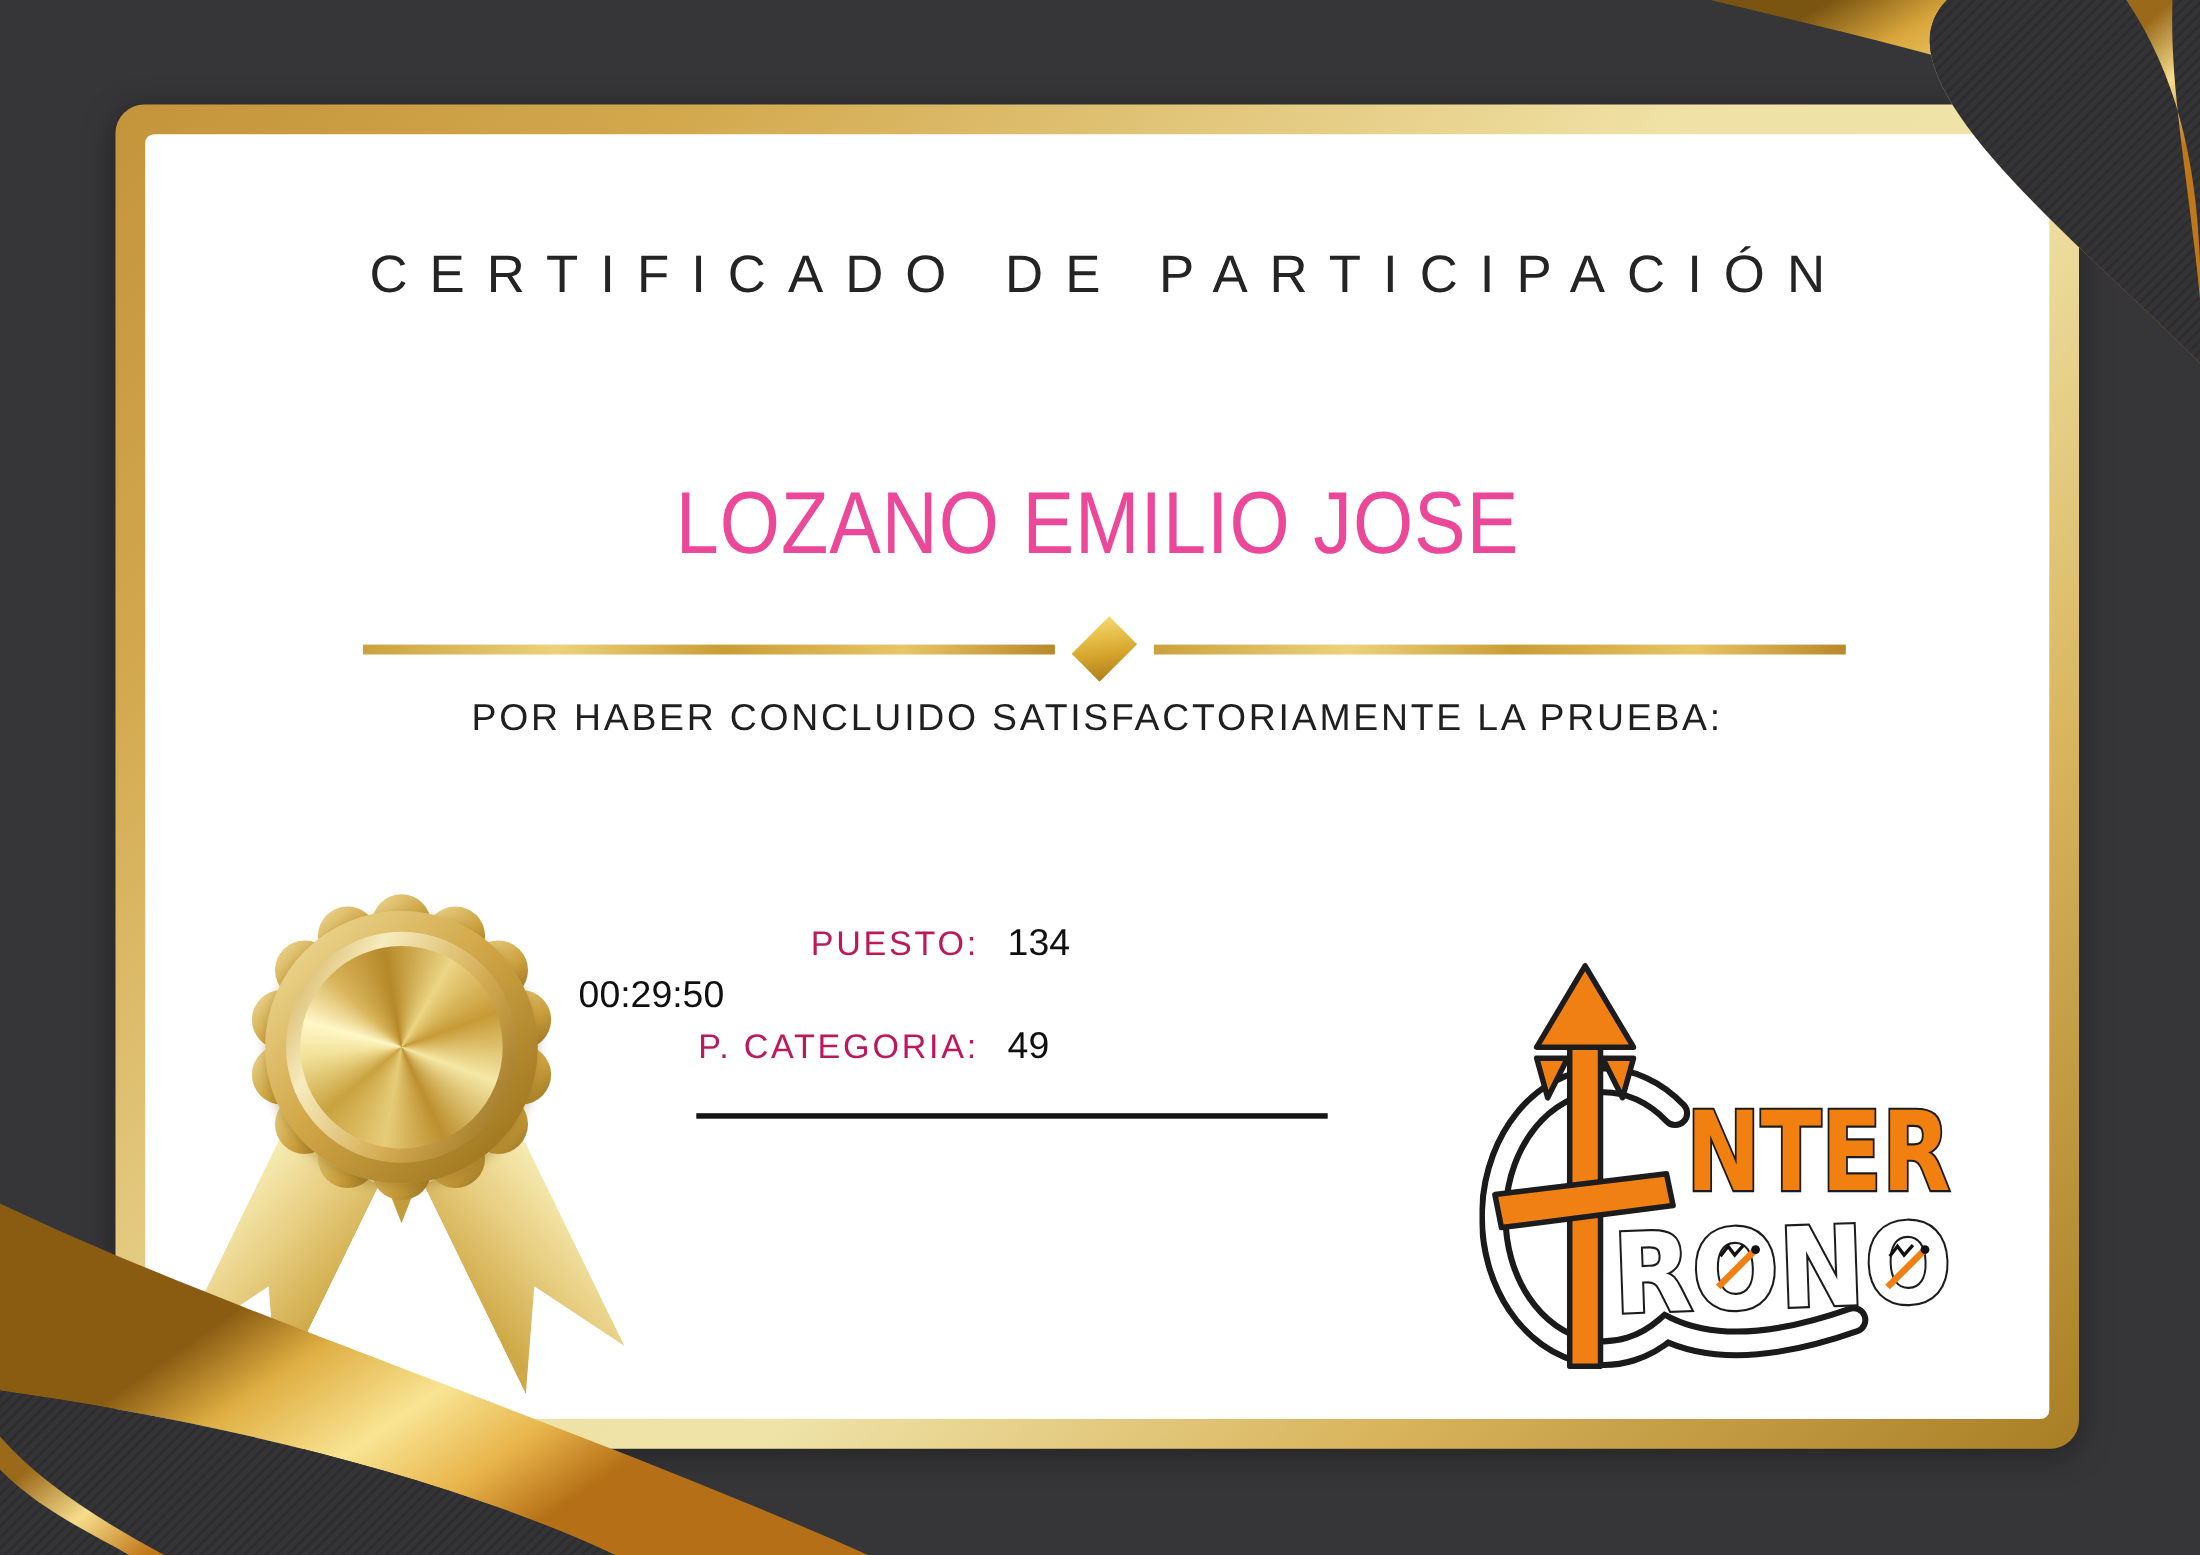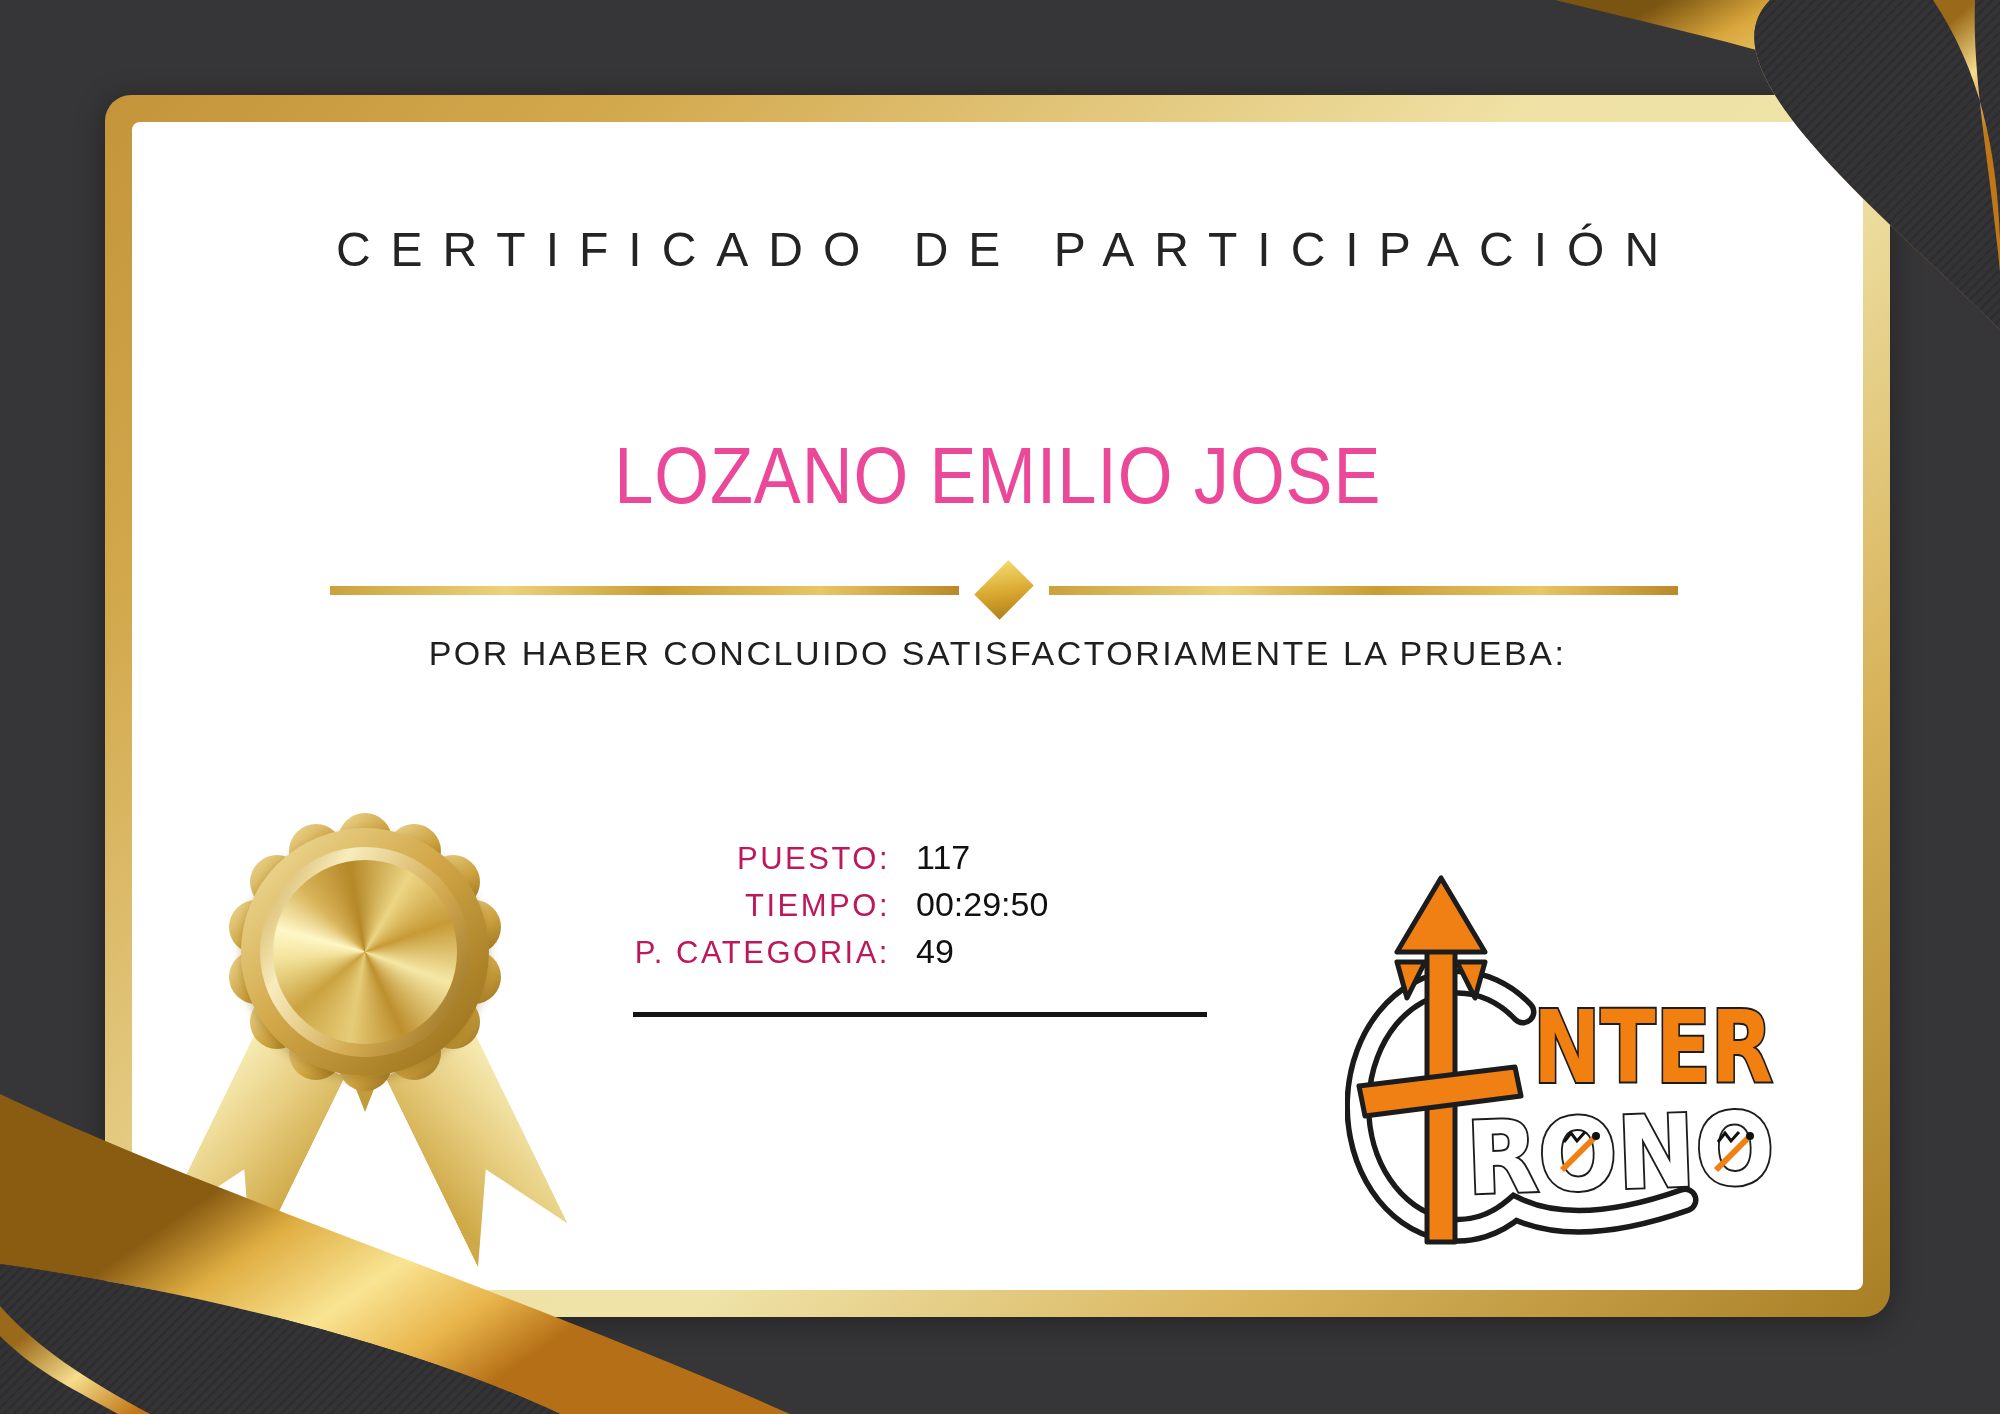--- a/index.html
+++ b/index.html
@@ -78,24 +78,23 @@
         <div class="div-line"></div>
         <div class="div-diamond"></div>
         <div class="div-line"></div>
       </div>
 
       <div class="cert-statement">POR HABER CONCLUIDO SATISFACTORIAMENTE LA PRUEBA:</div>
 
       <div class="results">
         <div class="res-row">
           <div class="res-label">PUESTO:</div>
-          <div class="res-value">117</div>
+          <div class="res-value">134</div>
         </div>
         <div class="res-row">
-          <div class="res-label">TIEMPO:</div>
           <div class="res-value">00:29:50</div>
         </div>
         <div class="res-row">
           <div class="res-label">P. CATEGORIA:</div>
           <div class="res-value">49</div>
         </div>
       </div>
 
       <div class="stats-underline"></div>
 

